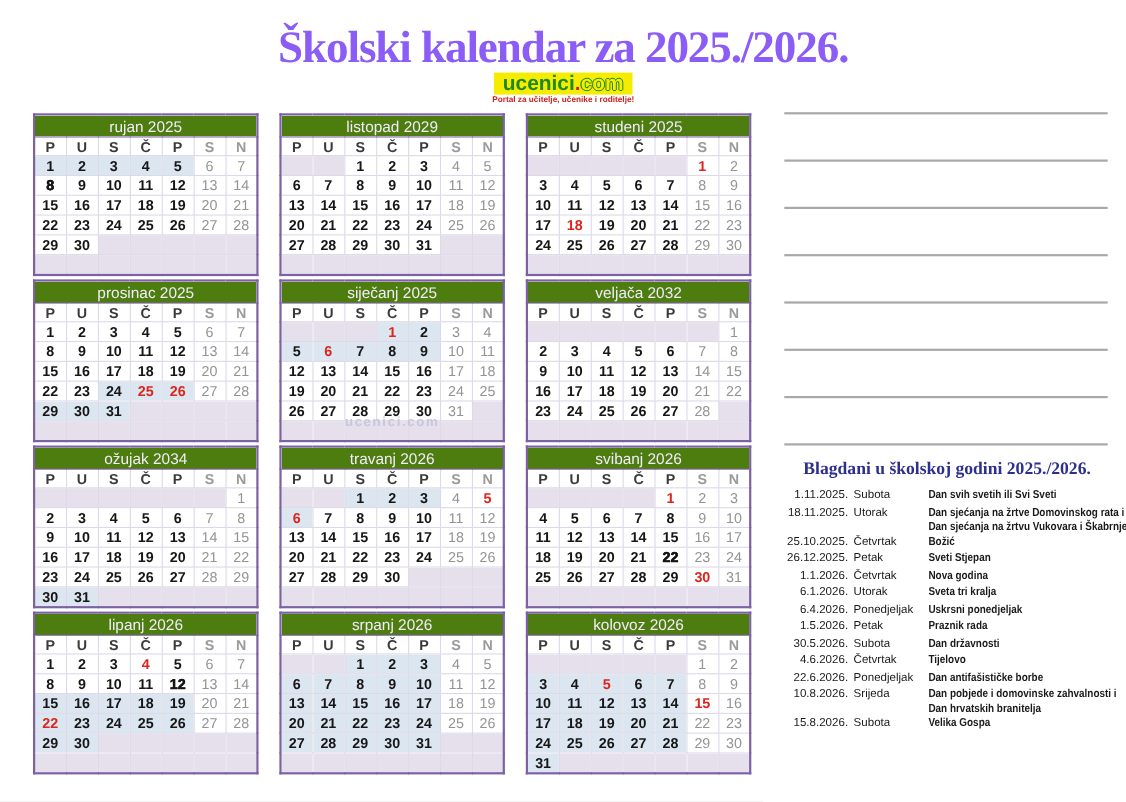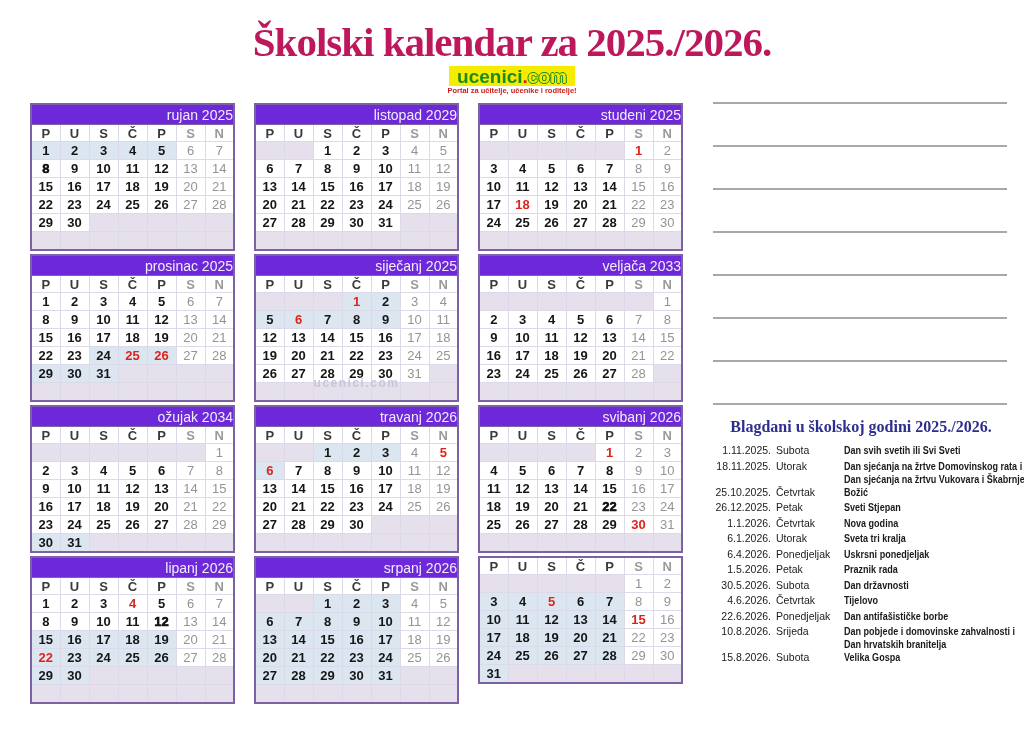--- a/index.html
+++ b/index.html
@@ -2,38 +2,38 @@
 <html><head>
 <meta charset="utf-8">
 <style>
   html,body{margin:0;padding:0;background:#888;}
   .page{position:relative;width:1024px;height:729px;background:#ffffff;overflow:hidden;
         font-family:"Liberation Sans",sans-serif;margin:0 auto;}
 
   
   .title{position:absolute;top:18px;left:0;right:0;text-align:center;
          font-family:"Liberation Serif",serif;font-weight:700;font-size:41px;
-         color:#be185d;letter-spacing:-1px;}
+         color:#8b5cf6;letter-spacing:-1px;}
   .logo{position:absolute;top:66px;left:0;right:0;text-align:center;line-height:1;}
   .logo-badge{display:inline-block;background:#f6ec00;padding:1px 8px 0 8px;
               font-weight:700;font-size:19px;letter-spacing:0;}
   .logo-brand{color:#1d8a1d;}
   .logo-dot{color:#d42314;}
   .logo-tld{color:#f6ec00;text-shadow:-1px 0 0 #1d8a1d,1px 0 0 #1d8a1d,0 -1px 0 #1d8a1d,0 1px 0 #1d8a1d;}
   .logo-tagline{margin-top:1px;font-size:7.5px;font-weight:700;color:#c92020;}
 
   
   .cal-grid{position:absolute;left:30px;top:103px;width:653px;
             display:grid;grid-template-columns:repeat(3,205px);column-gap:19px;row-gap:12px;}
   .month{position:relative;width:205px;height:139px;}
   .month table{border-collapse:collapse;table-layout:fixed;width:205px;
                border:2px solid #7c61a4;}
   .month th,.month td{border:1px solid #dcd9e8;padding:0;text-align:center;overflow:hidden;}
-  th.mtitle{background:#6d28d9;color:#f2ecfa;font-weight:400;font-size:14px;height:19px;
-            border:1px solid #8064A2;text-align:right;}
+  th.mtitle{background:#4d7c0f;color:#f2ecfa;font-weight:400;font-size:14px;height:19px;
+            border:1px solid #8064A2;}
   th.dn{background:#ffffff;color:#3a3a3a;font-weight:700;font-size:13px;height:16px;}
   th.dn.we{color:#9a9a9a;}
   .month td{height:17px;font-size:13px;font-weight:700;color:#161616;background:#fff;}
   td.we{color:#949494;font-weight:400;}
   td.br{background:#DCE6F1;}
   td.blank{background:#E5E0EC;}
   td.red{color:#dd241c;font-weight:700;}
   td.strong{-webkit-text-stroke:.45px currentColor;text-shadow:0 0 .6px #000;}
   .wm{position:absolute;left:0;right:0;bottom:2px;height:16px;text-align:center;
       font-size:12px;font-weight:700;letter-spacing:1.5px;color:#c9c5db;line-height:16px;}
@@ -423,21 +423,21 @@
               <td class="blank"></td>
             </tr>
           </tbody>
         </table>
         <div class="wm">ucenici.com</div>
       </div>
       <div class="month">
         <table>
           <tbody>
             <tr>
-              <th class="mtitle" colspan="7">veljača 2033</th>
+              <th class="mtitle" colspan="7">veljača 2032</th>
             </tr>
             <tr>
               <th class="dn">P</th>
               <th class="dn">U</th>
               <th class="dn">S</th>
               <th class="dn">Č</th>
               <th class="dn">P</th>
               <th class="dn we">S</th>
               <th class="dn we">N</th>
             </tr>
@@ -854,20 +854,23 @@
               <td class="blank"></td>
               <td class="blank"></td>
               <td class="blank"></td>
             </tr>
           </tbody>
         </table>
       </div>
       <div class="month">
         <table>
           <tbody>
+            <tr>
+              <th class="mtitle" colspan="7">kolovoz 2026</th>
+            </tr>
             <tr>
               <th class="dn">P</th>
               <th class="dn">U</th>
               <th class="dn">S</th>
               <th class="dn">Č</th>
               <th class="dn">P</th>
               <th class="dn we">S</th>
               <th class="dn we">N</th>
             </tr>
             <tr>

